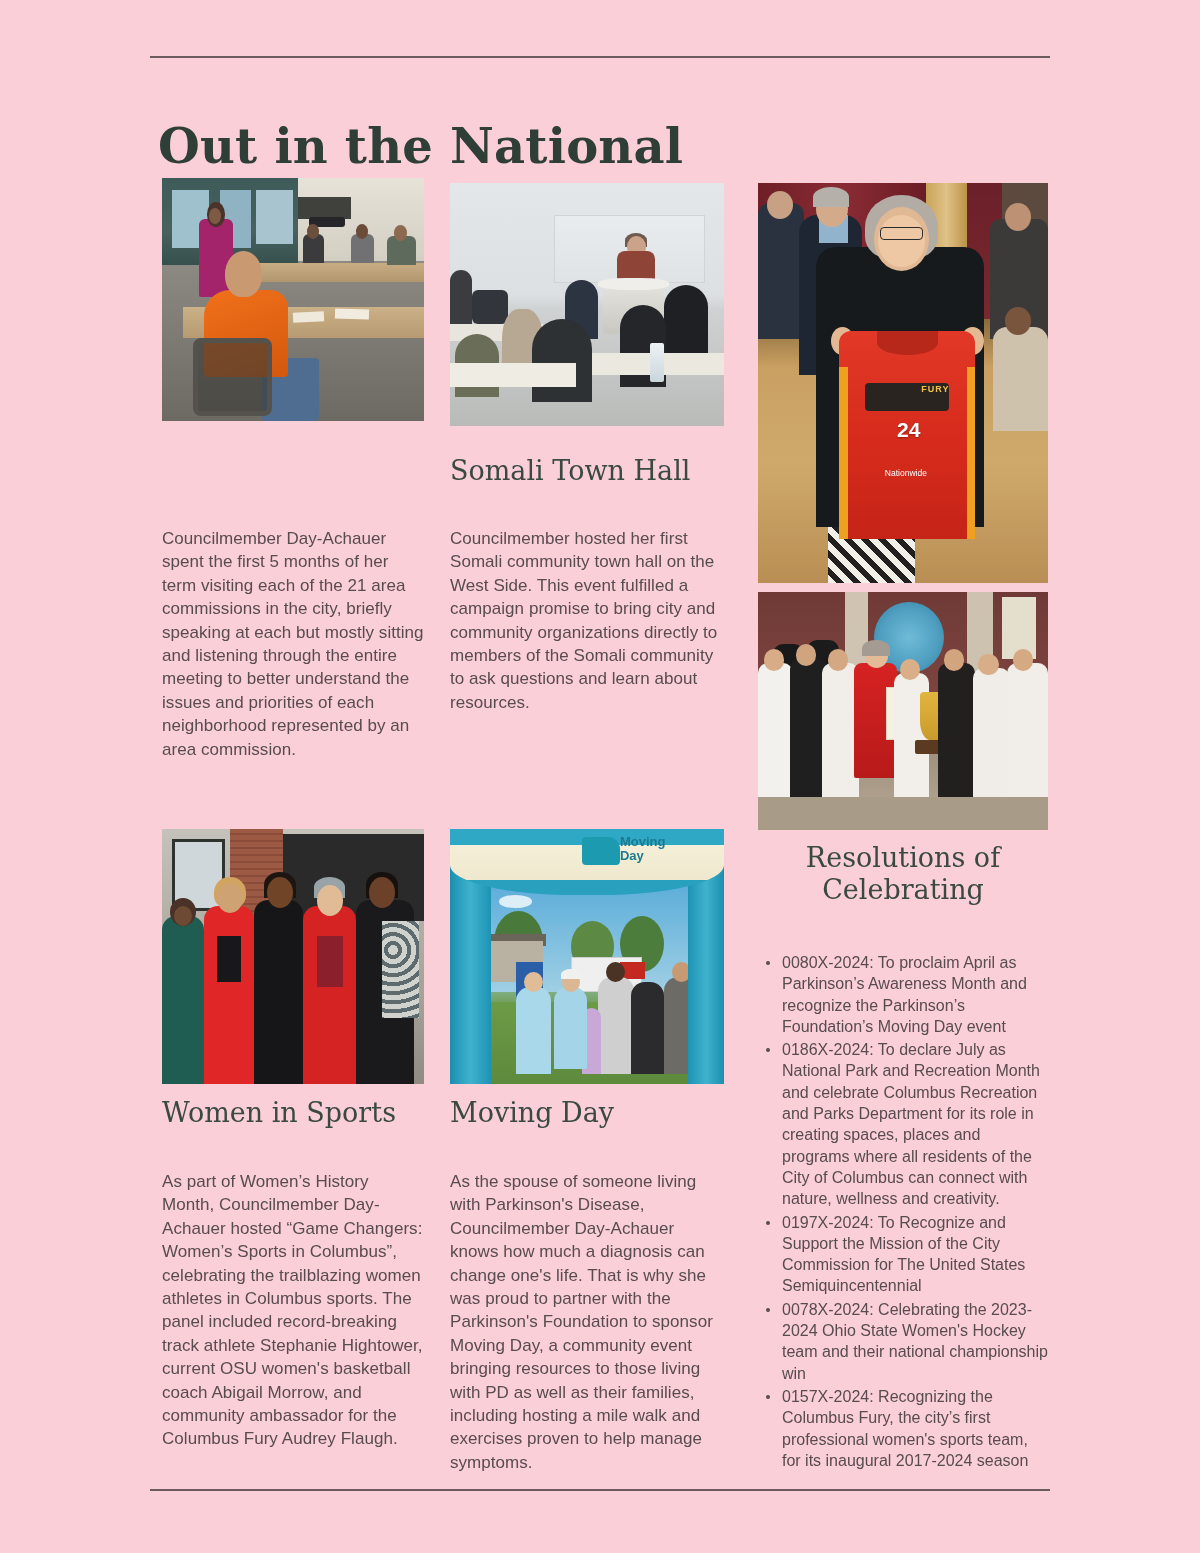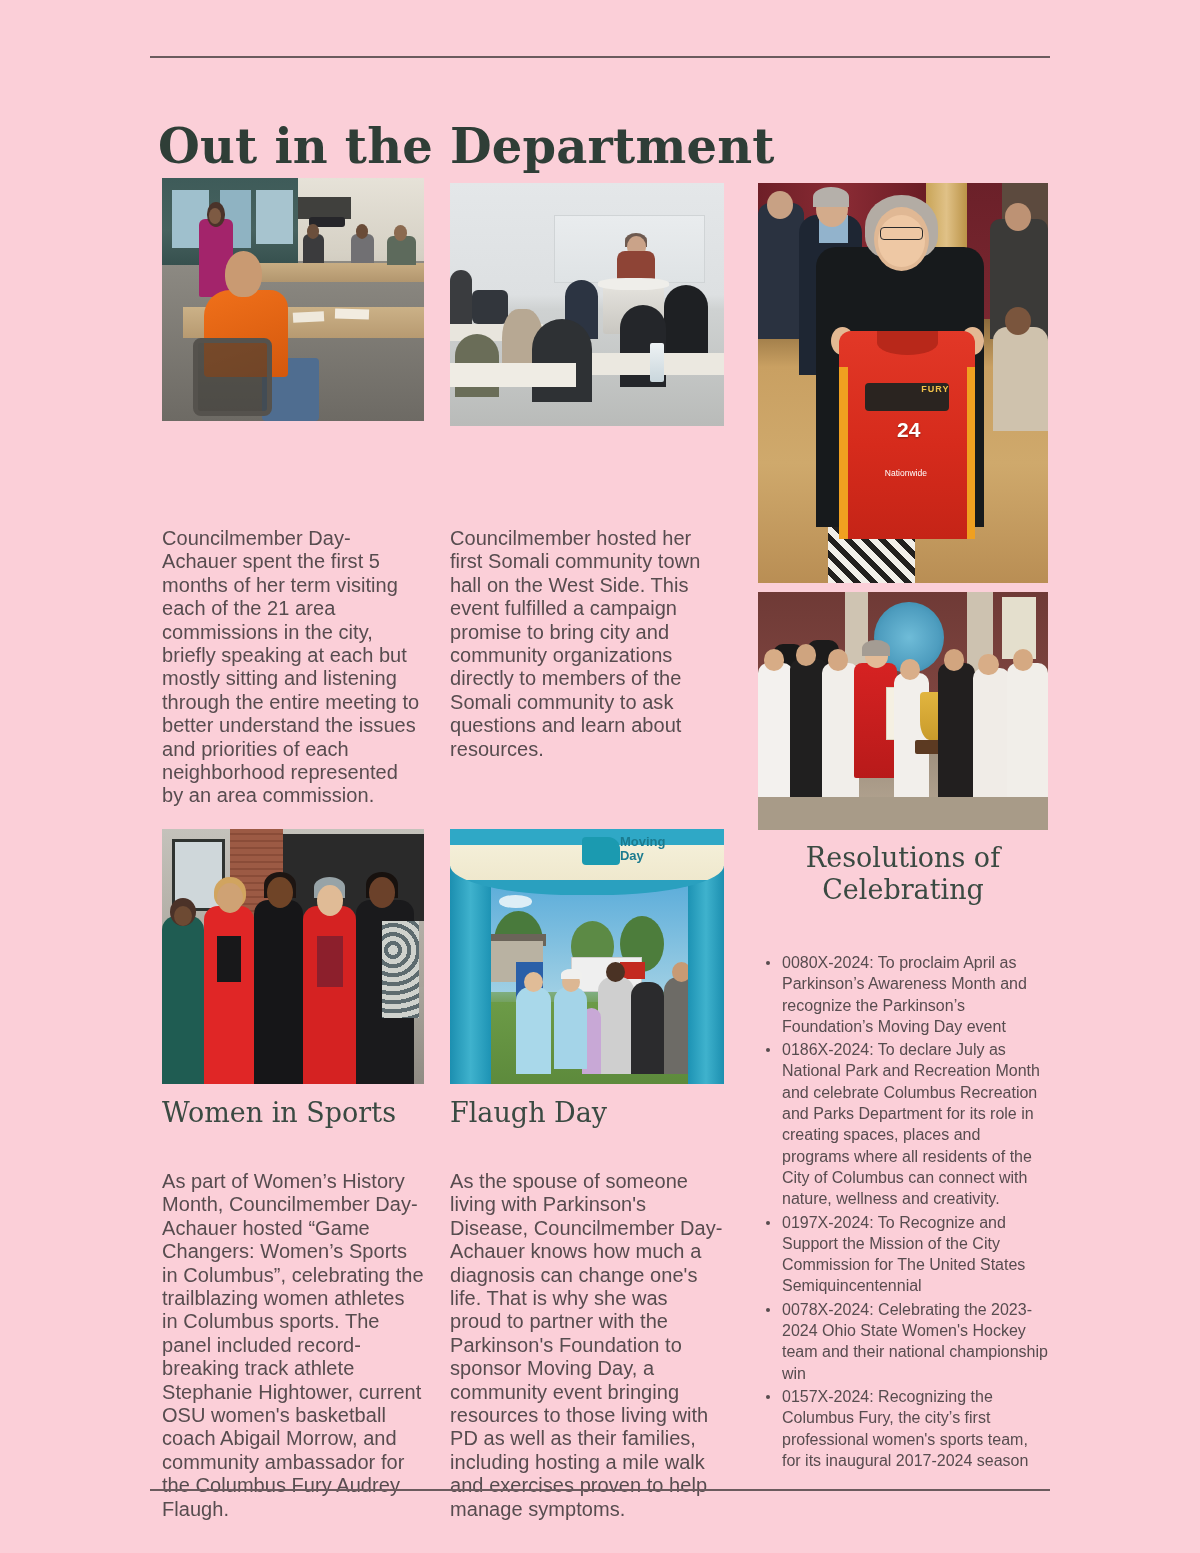--- a/index.html
+++ b/index.html
@@ -56,21 +56,21 @@
     line-height: 1.2;
     color: #3a4a42;
     margin: 0;
     font-weight: 400;
     white-space: nowrap;
   }
   .section-heading.wrap { white-space: normal; }
 
   .body-text {
     font-family: "Liberation Sans", sans-serif;
-    font-size: 20px;
+    font-size: 17px;
     line-height: 23.4px;
     color: #574c4f;
     margin: 0;
     letter-spacing: 0.05px;
   }
 
   
   .res-list {
     margin: 0;
     padding: 0 0 0 22px;
@@ -417,21 +417,21 @@
   #photo6 .pp5h { left:81%; top:52%; width:7%; height:8%; background:#c89a74; border-radius:50%; }
   #photo6 .pp6 { left:48%; top:70%; width:7%; height:26%; background:#c8a8d6; border-radius:10px 10px 0 0; }
 </style>
 </head>
 <body>
 
 <div class="page">
 
   <div class="rule rule-top"></div>
 
-  <h1 class="page-title">Out in the Department</h1>
+  <h1 class="page-title">Out in the National</h1>
 
   <div class="photo" id="photo1">
     <div class="scene">
       <div class="el bg"></div>
       <div class="el wall"></div>
       <div class="el win1"></div>
       <div class="el win2"></div>
       <div class="el win3"></div>
       <div class="el wallR"></div>
       <div class="el darkband"></div>
@@ -477,20 +477,23 @@
       <div class="el a3"></div>
       <div class="el bottle"></div>
       <div class="el desk1"></div>
     </div>
   </div>
 
   <div class="col col-1" style="top:527px;">
     <p class="body-text">Councilmember Day-Achauer spent the first 5 months of her term visiting each of the 21 area commissions in the city, briefly speaking at each but mostly sitting and listening through the entire meeting to better understand the issues and priorities of each neighborhood represented by an area commission.</p>
   </div>
 
+  <div class="col col-2" style="top:455px;">
+    <h2 class="section-heading">Somali Town Hall</h2>
+  </div>
   <div class="col col-2" style="top:527px;">
     <p class="body-text">Councilmember hosted her first Somali community town hall on the West Side. This event fulfilled a campaign promise to bring city and community organizations directly to members of the Somali community to ask questions and learn about resources.</p>
   </div>
 
   <div class="photo" id="photo3">
     <div class="scene">
       <div class="el bg"></div>
       <div class="el curtain"></div>
       <div class="el pillar"></div>
       <div class="el pillar2"></div>
@@ -633,21 +636,21 @@
   </div>
 
   <div class="col col-1" style="top:1170px;">
     <p class="body-text">As part of Women’s History Month, Councilmember Day-Achauer hosted “Game Changers: Women’s Sports in Columbus”, celebrating the trailblazing women athletes in Columbus sports. The panel included record-breaking track athlete Stephanie Hightower, current OSU women's basketball coach Abigail Morrow, and community ambassador for the Columbus Fury Audrey Flaugh.</p>
   </div>
   <div class="col col-1" style="top:1097px;">
     <h2 class="section-heading">Women in Sports</h2>
   </div>
 
   <div class="col col-2" style="top:1097px;">
-    <h2 class="section-heading">Flaugh Day</h2>
+    <h2 class="section-heading">Moving Day</h2>
   </div>
   <div class="col col-2" style="top:1170px;">
     <p class="body-text">As the spouse of someone living with Parkinson's Disease, Councilmember Day-Achauer knows how much a diagnosis can change one's life. That is why she was proud to partner with the Parkinson's Foundation to sponsor Moving Day, a community event bringing resources to those living with PD as well as their families, including hosting a mile walk and exercises proven to help manage symptoms.</p>
   </div>
 
   <div class="rule rule-bottom"></div>
 
 </div>
 
 </body></html>

